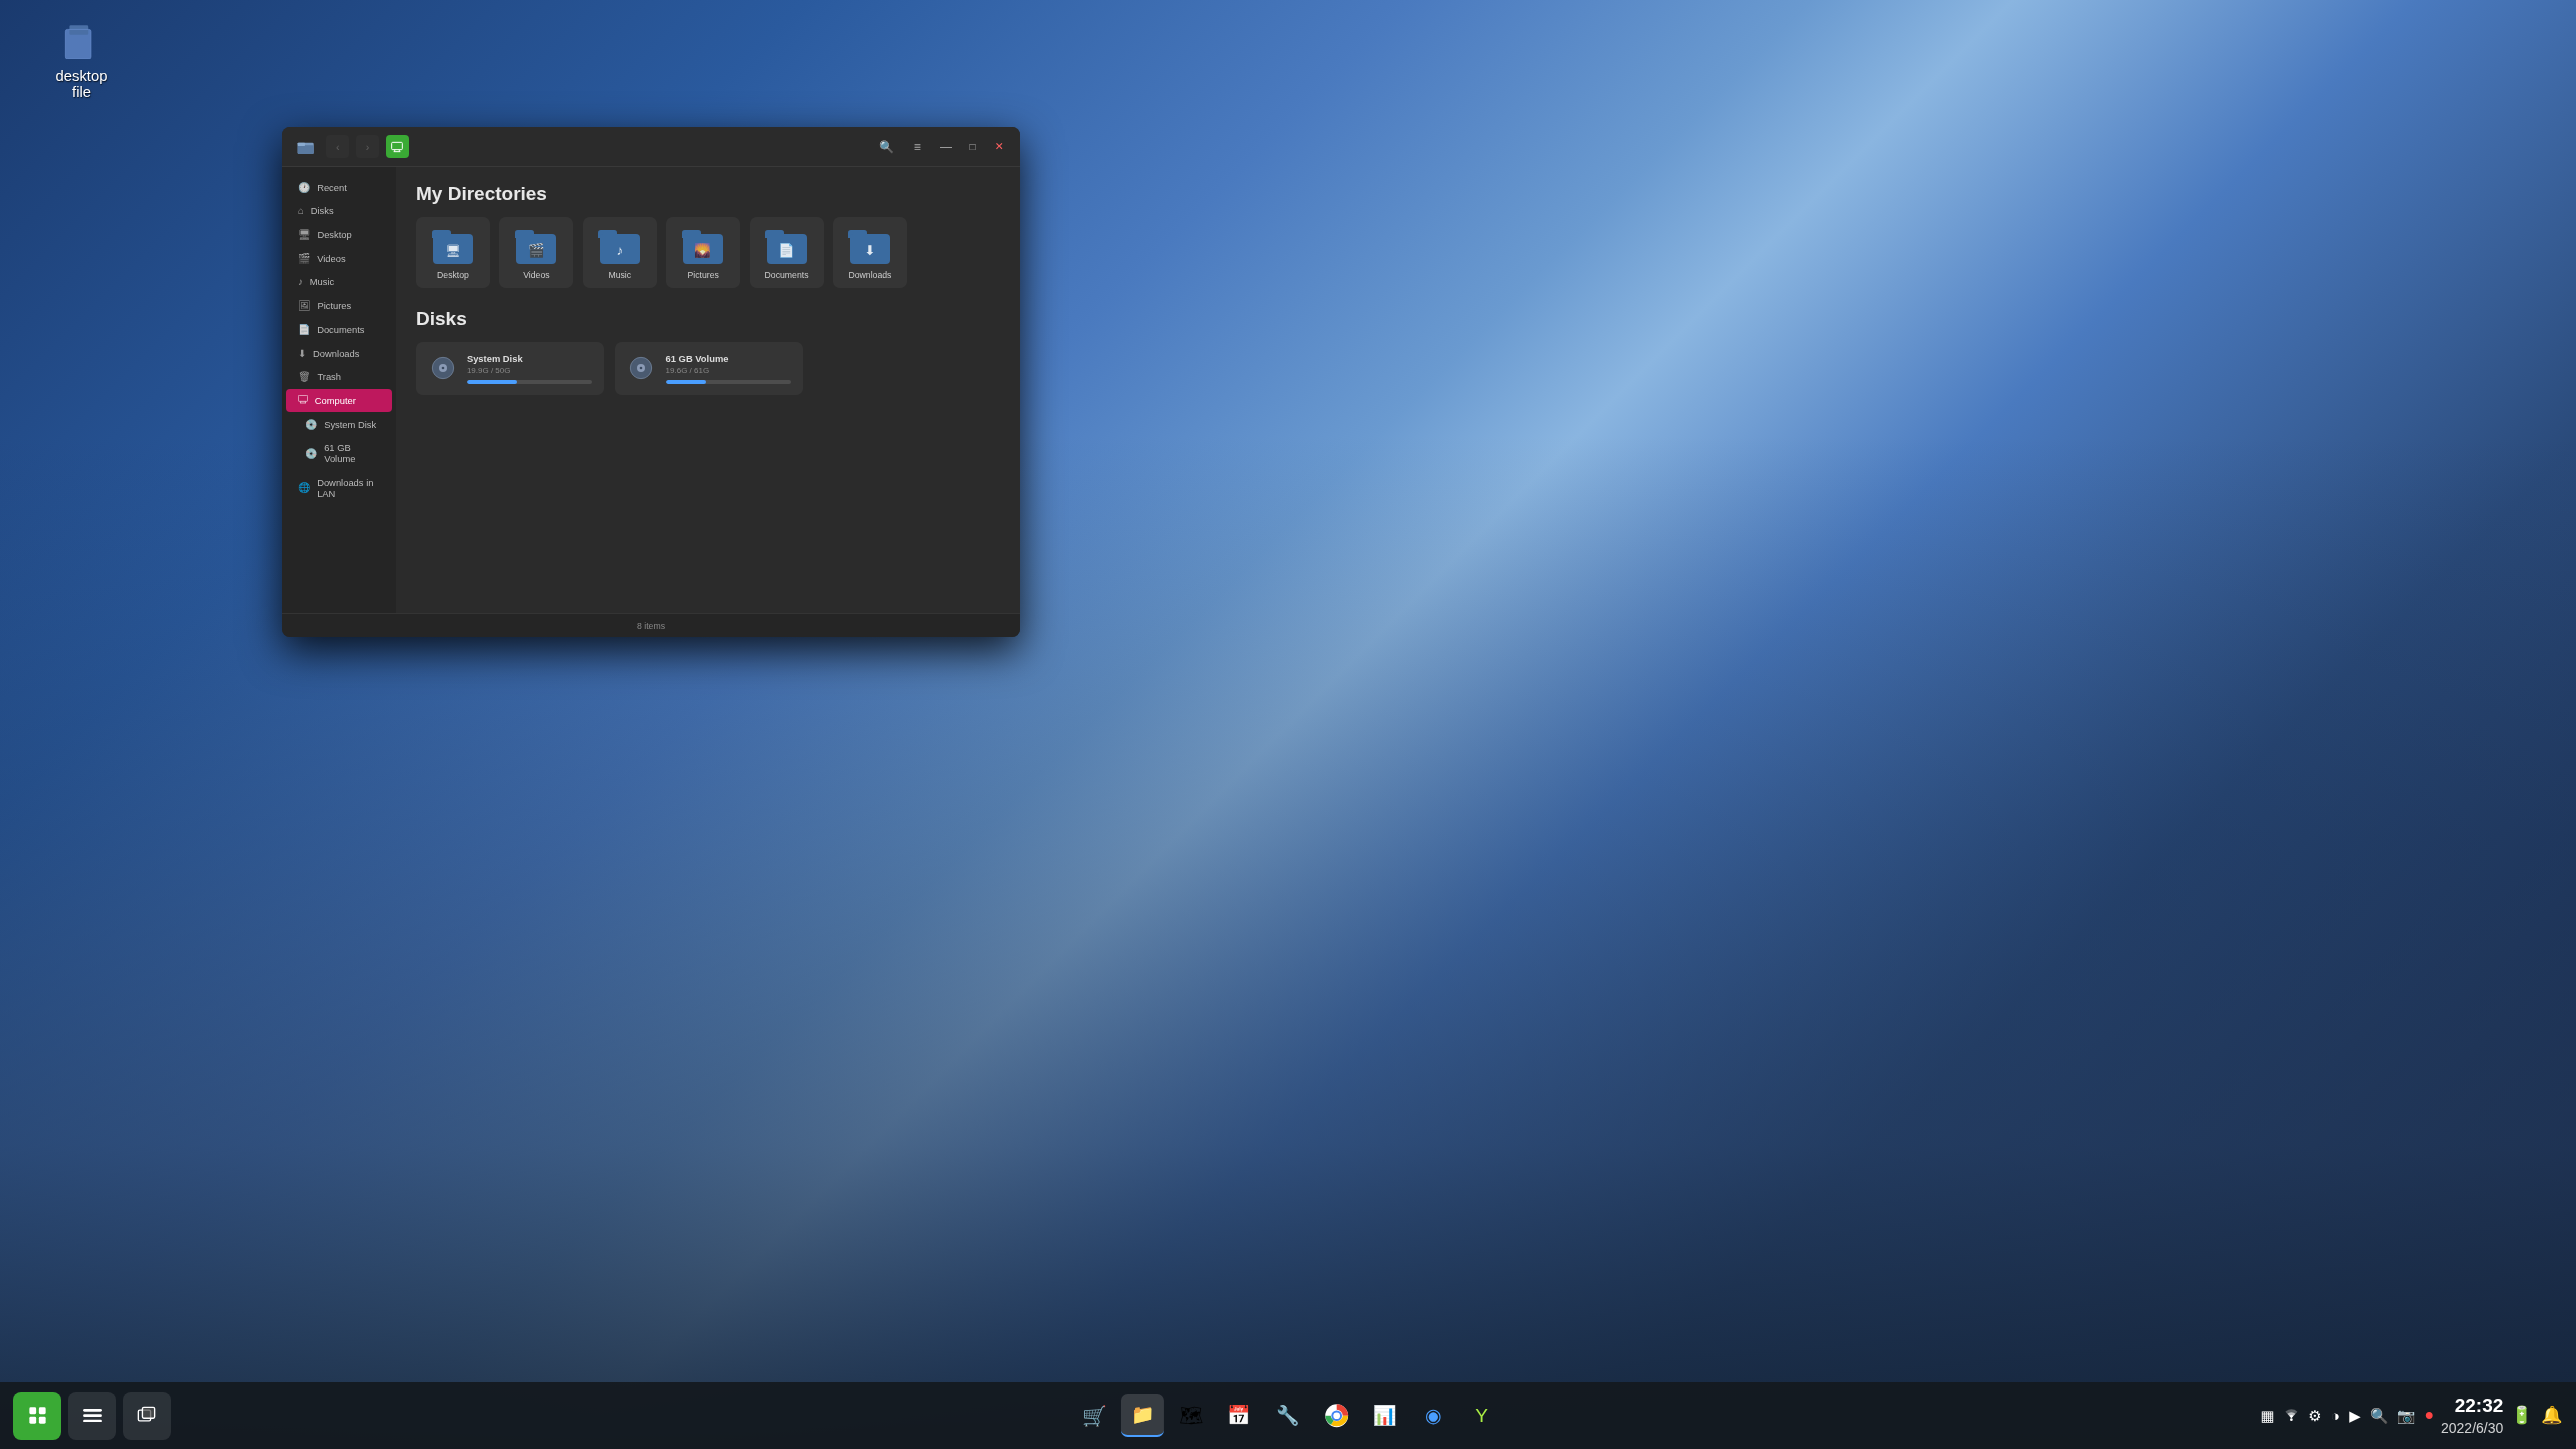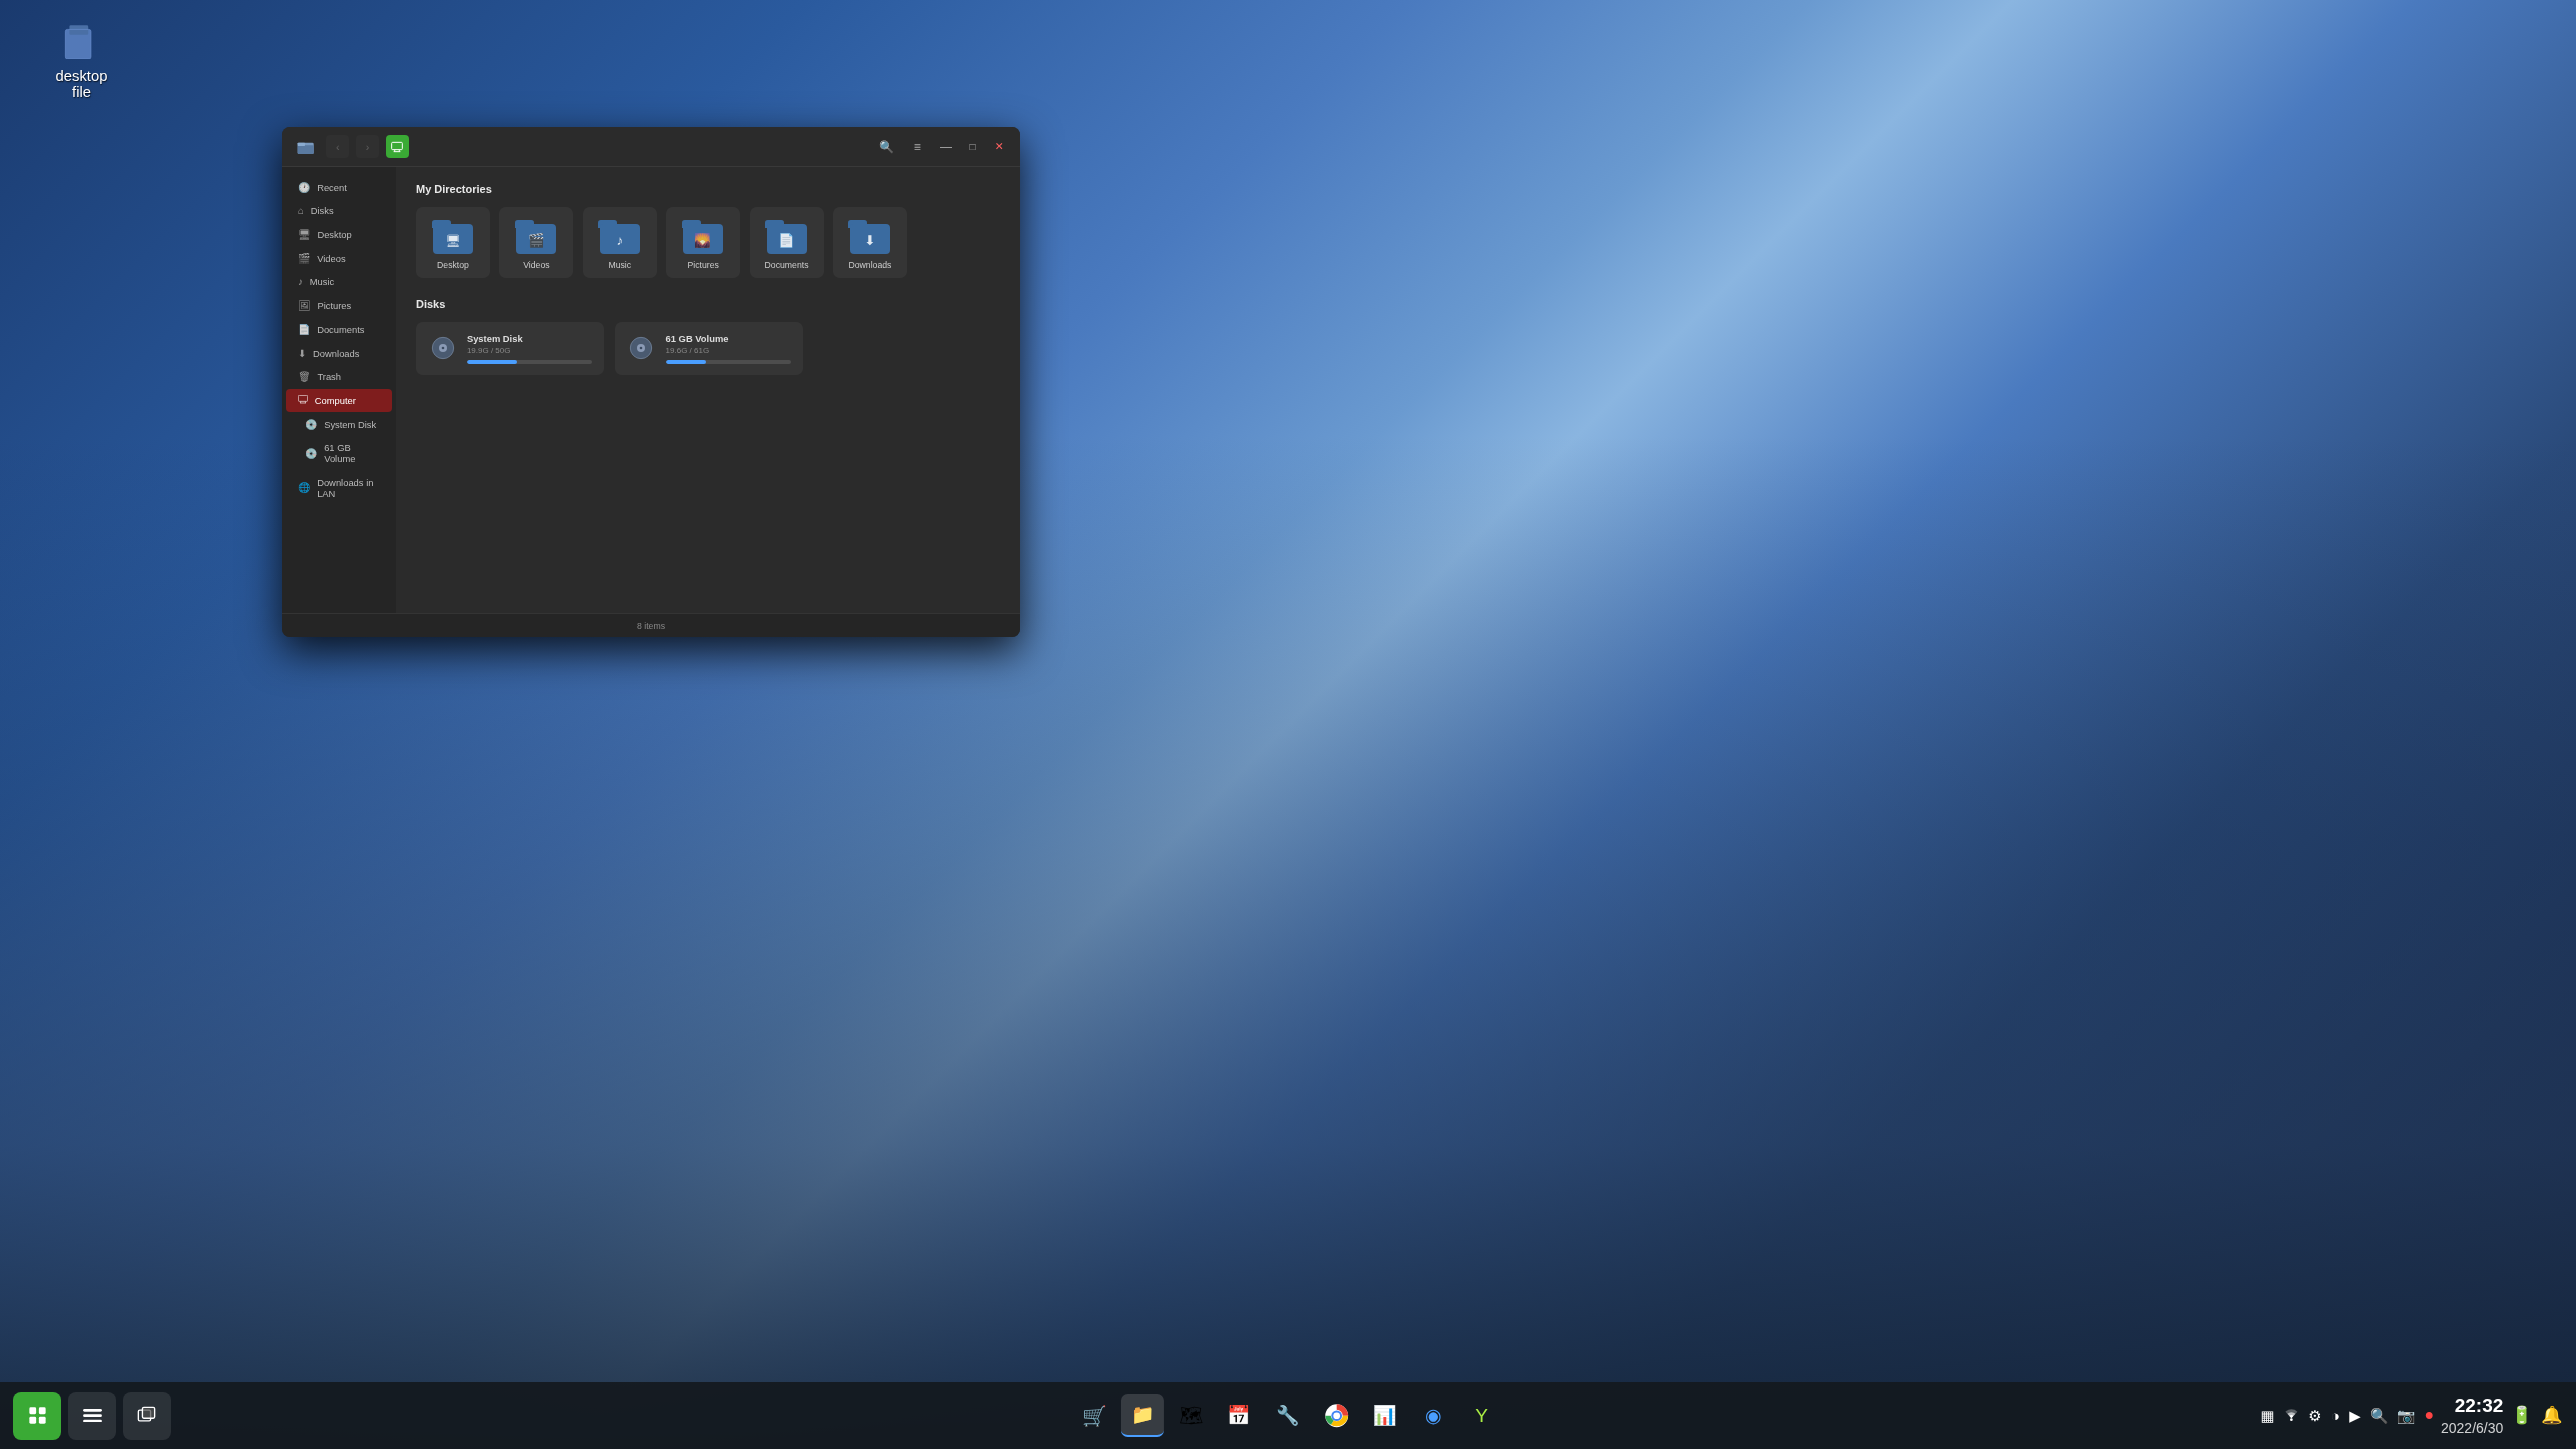--- a/index.html
+++ b/index.html
@@ -236,33 +236,33 @@
       display: flex;
       align-items: center;
       gap: 6.7px;
       padding: 6px 12px;
       cursor: pointer;
       color: #bbb;
       font-size: 9.4px;
       border-radius: 4px;
       margin: 0.7px 4px;
     }
-    .sidebar-item.active { background: #7f1d1d; color: white; }
+    .sidebar-item.active { background: #be185d; color: white; }
     .sidebar-item .si-icon { font-size: 10px; opacity: 0.8; }
     .sidebar-item.sub { padding-left: 19px; }
 
     
     .fm-main {
       flex: 1;
       padding: 16px 20px;
       overflow-y: auto;
       color: #ddd;
     }
     .section-title {
-      font-size: 11px;
+      font-size: 19px;
       font-weight: 600;
       color: #e8e8e8;
       margin-bottom: 12px;
     }
 
     
     .dir-grid {
       display: flex;
       gap: 9.4px;
       flex-wrap: wrap;

